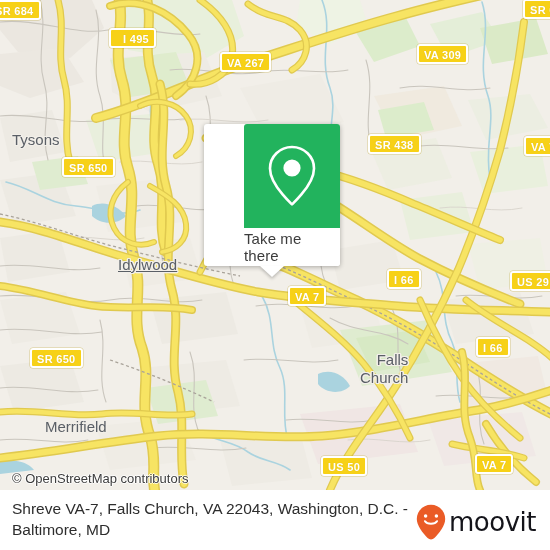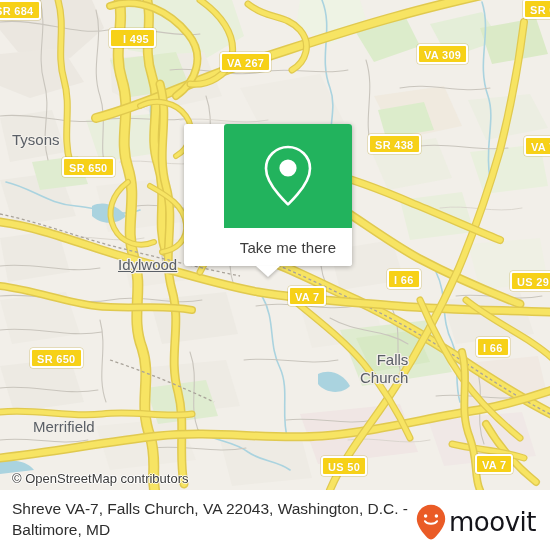--- a/index.html
+++ b/index.html
@@ -60,22 +60,22 @@
     color: #3c3c3c;
     white-space: nowrap;
     text-shadow:
       -1.2px 0 rgba(255,255,255,.85), 1.2px 0 rgba(255,255,255,.85),
       0 -1.2px rgba(255,255,255,.85), 0 1.2px rgba(255,255,255,.85);
   }
 
   
   .popup {
     position: absolute;
-    left: 184px; top: 124px;
-    width: 168px;
+    left: 204px; top: 124px;
+    width: 136px;
     border-radius: 3px;
     box-shadow: 0 1px 5px rgba(0,0,0,0.30);
     background: #ffffff;
     overflow: visible;
     padding-left: 40px;
   }
   .popup-head {
     height: 104px;
     border-radius: 3px 3px 0 0;
     display: flex; align-items: center; justify-content: center;
@@ -368,21 +368,21 @@
     <div class="shield" style="left:475px;top:454px;">
         <span>VA 7</span>
       </div>
 
     <div class="place" style="left:12px;top:87px;margin-top:44px;"><span>Tysons</span></div>
     <div class="place" style="left:118px;top:256px;text-decoration:underline;"><span>Idylwood</span></div>
     <div class="place two-line" style="left:360px;top:351px;">
       <div>Falls</div>
       <div>Church</div>
     </div>
-    <div class="place" style="left:33px;top:418px;"><span>Merrifield</span></div>
+    <div class="place" style="left:45px;top:418px;"><span>Merrifield</span></div>
 
     <div class="attribution">© OpenStreetMap contributors</div>
 
     <div class="popup">
       <div class="popup-head" style="background:#22b35d;">
         <svg width="56" height="66" viewBox="0 0 56 66">
           <path d="M28 4 C15.8 4 6 13.6 6 25.4 C6 34.5 12.3 44 18.8 51.6 C22.6 56.1 26.2 59.6 28 61.4 C29.8 59.6 33.4 56.1 37.2 51.6 C43.7 44 50 34.5 50 25.4 C50 13.6 40.2 4 28 4 Z" fill="none" stroke="#ffffff" stroke-width="2.6" stroke-linejoin="round"></path>
           <circle cx="28" cy="25" r="8.6" fill="#ffffff"></circle>
         </svg>
       </div>

